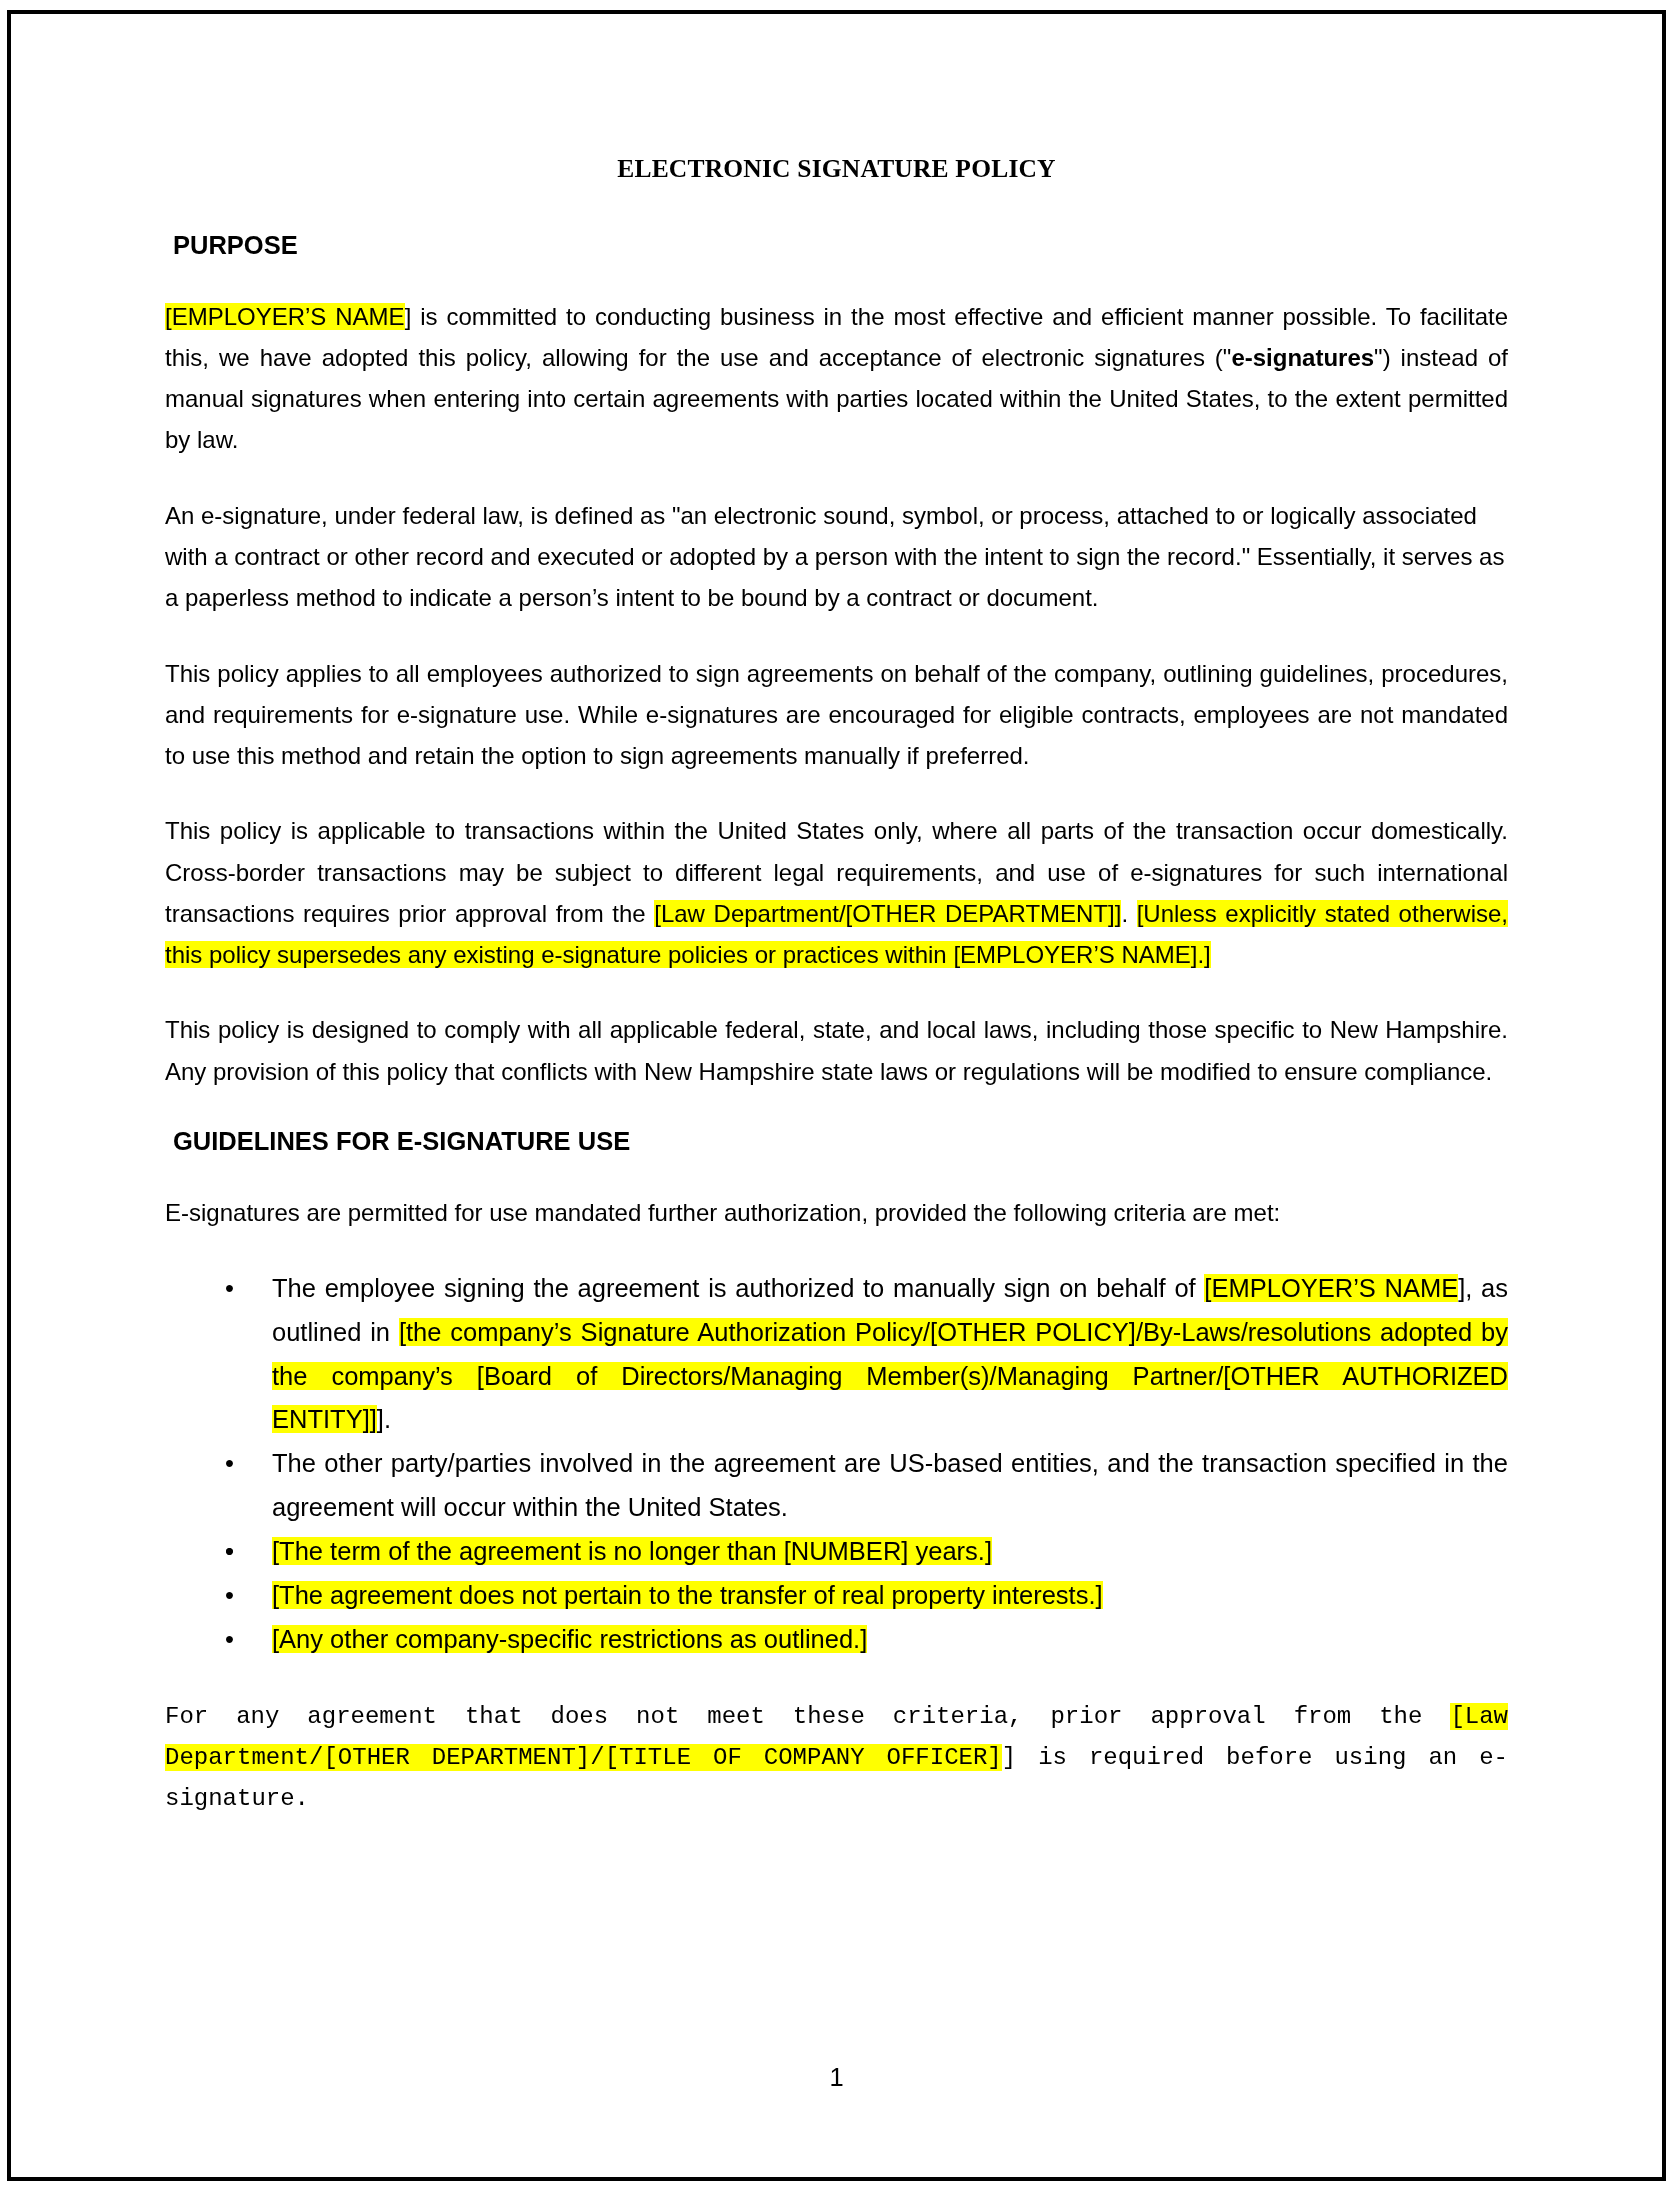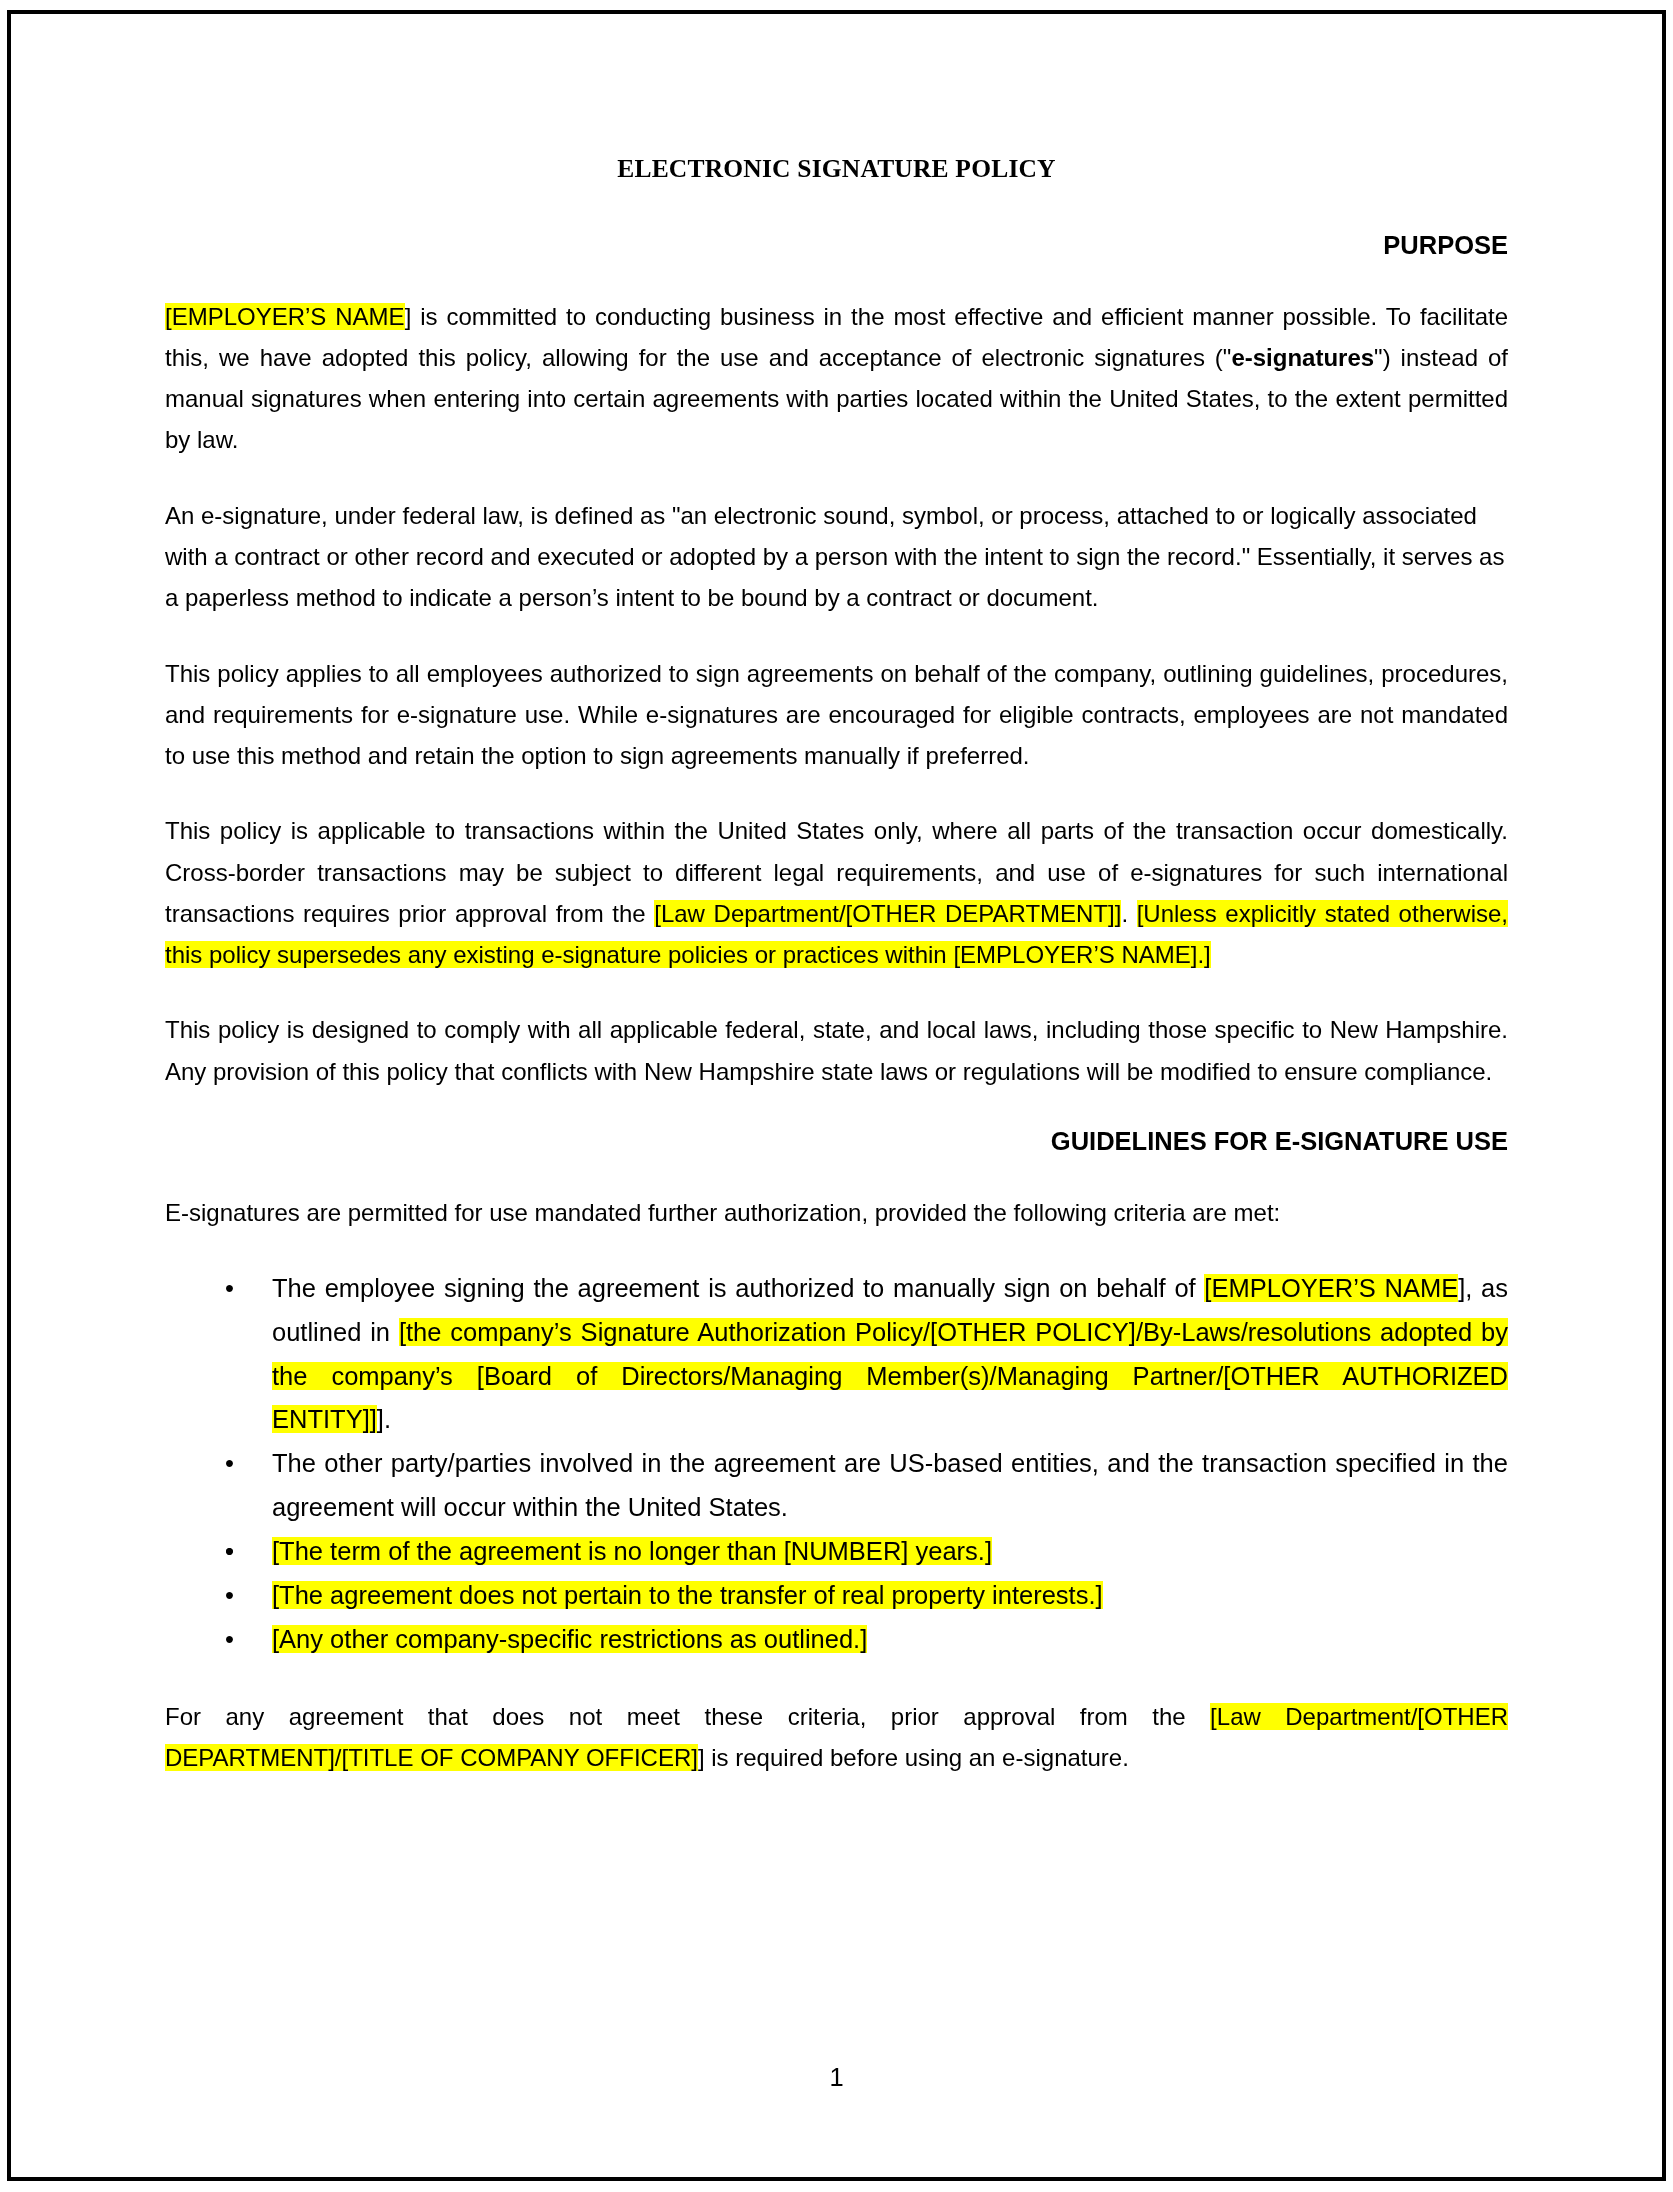--- a/index.html
+++ b/index.html
@@ -43,39 +43,39 @@
     letter-spacing: 0.2px;
     margin: 0 0 46px 0;
     font-family: Liberation Serif, serif;
   }
   .section-heading {
     font-weight: bold;
     font-size: 25.5px;
     color: #000000;
     margin: 0 0 35px 8px;
     line-height: 1.2;
-    text-align: right;
   }
   .section-heading.tight-top {
     margin-top: 5.3px;
   }
   p.body {
     font-size: 24px;
     line-height: 1.72;
     color: #000000;
     margin: 0 0 34px 0;
     text-align: justify;
     text-justify: inter-word;
     hyphens: none;
   }
   p.body.left {
     text-align: left;
   }
   p.body.last {
     margin-bottom: 0;
+    font-family: Liberation Mono, monospace;
   }
   .hl {
     background-color: #ffff00;
   }
   b {
     font-weight: bold;
   }
   ul.criteria {
     list-style: none;
     margin: 0 0 34px 0;

